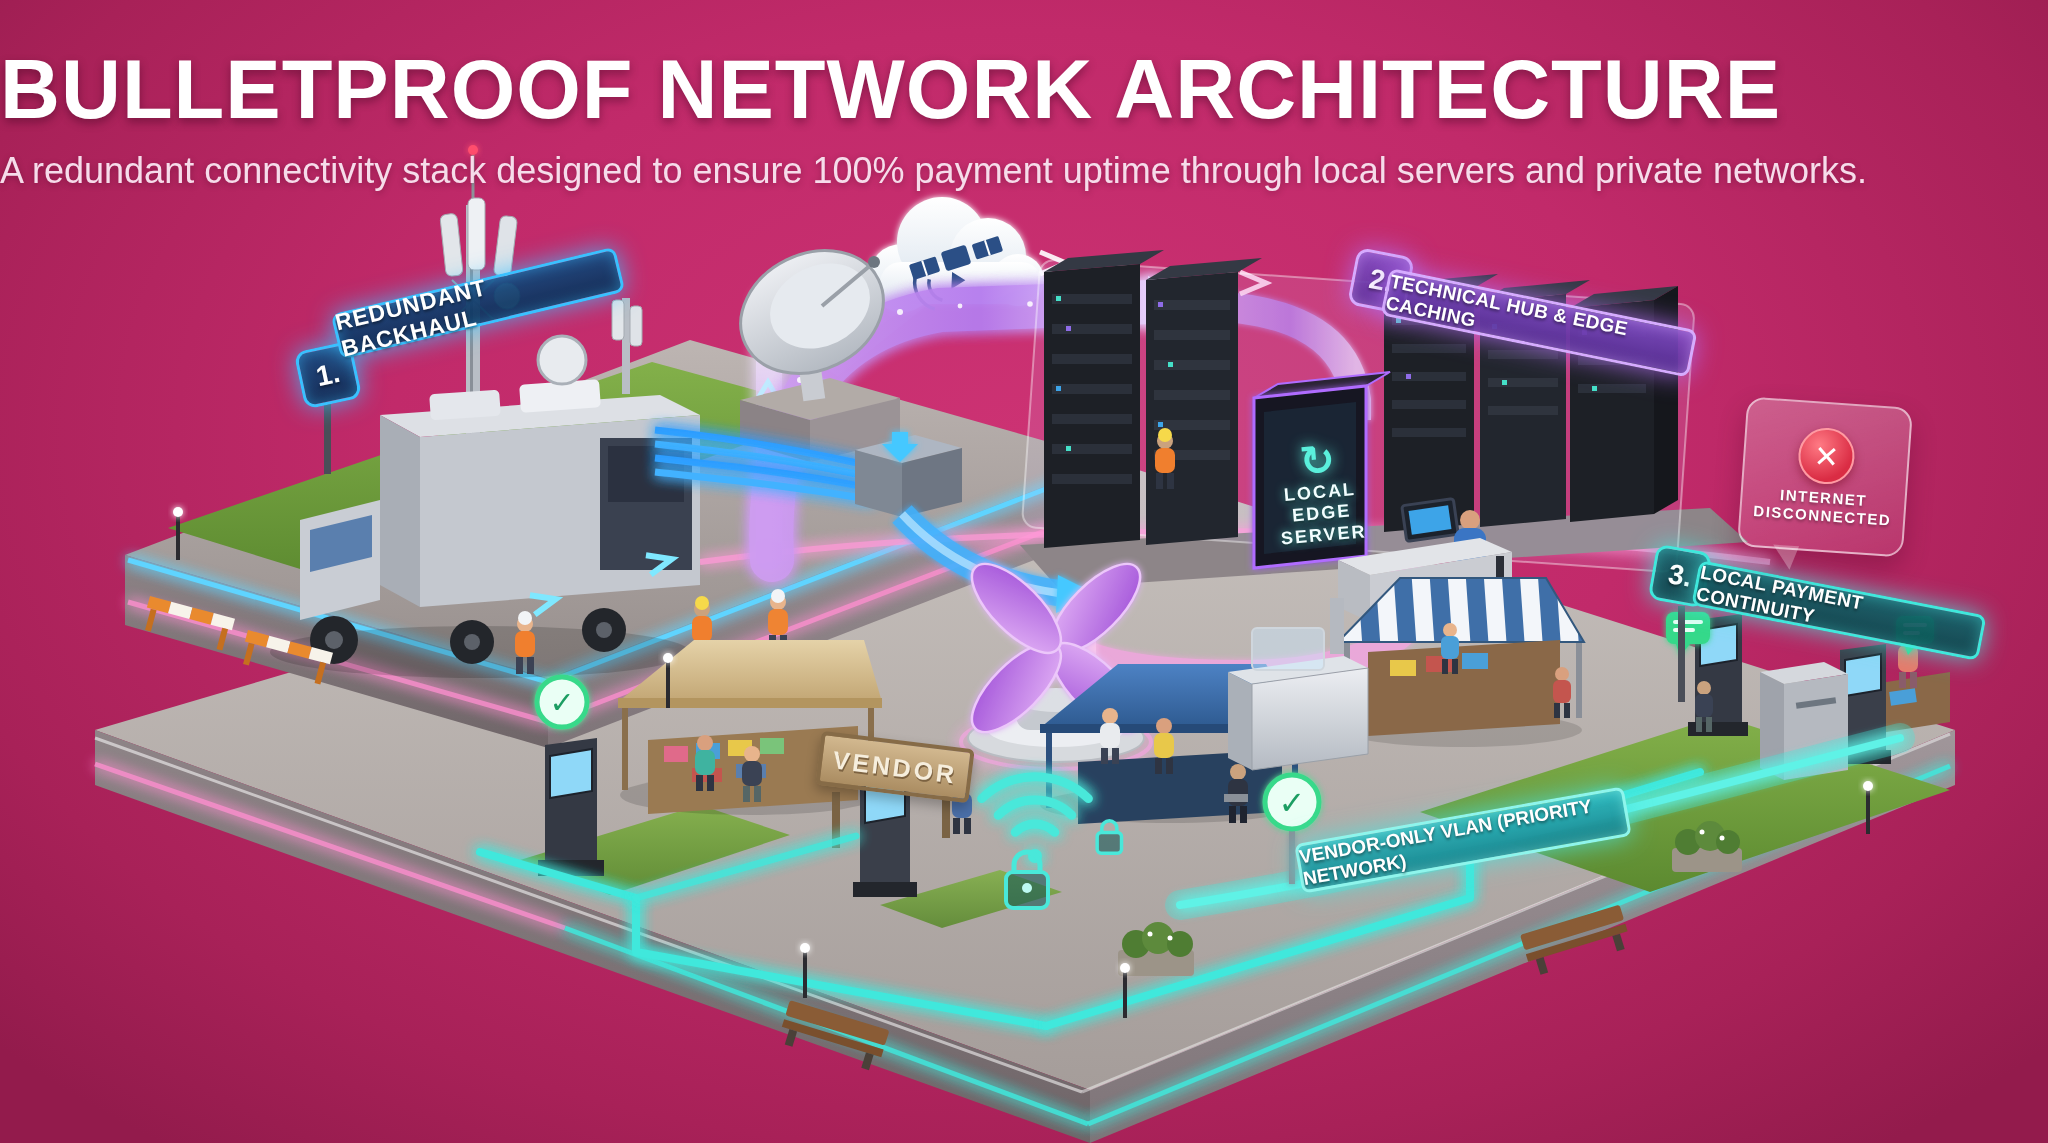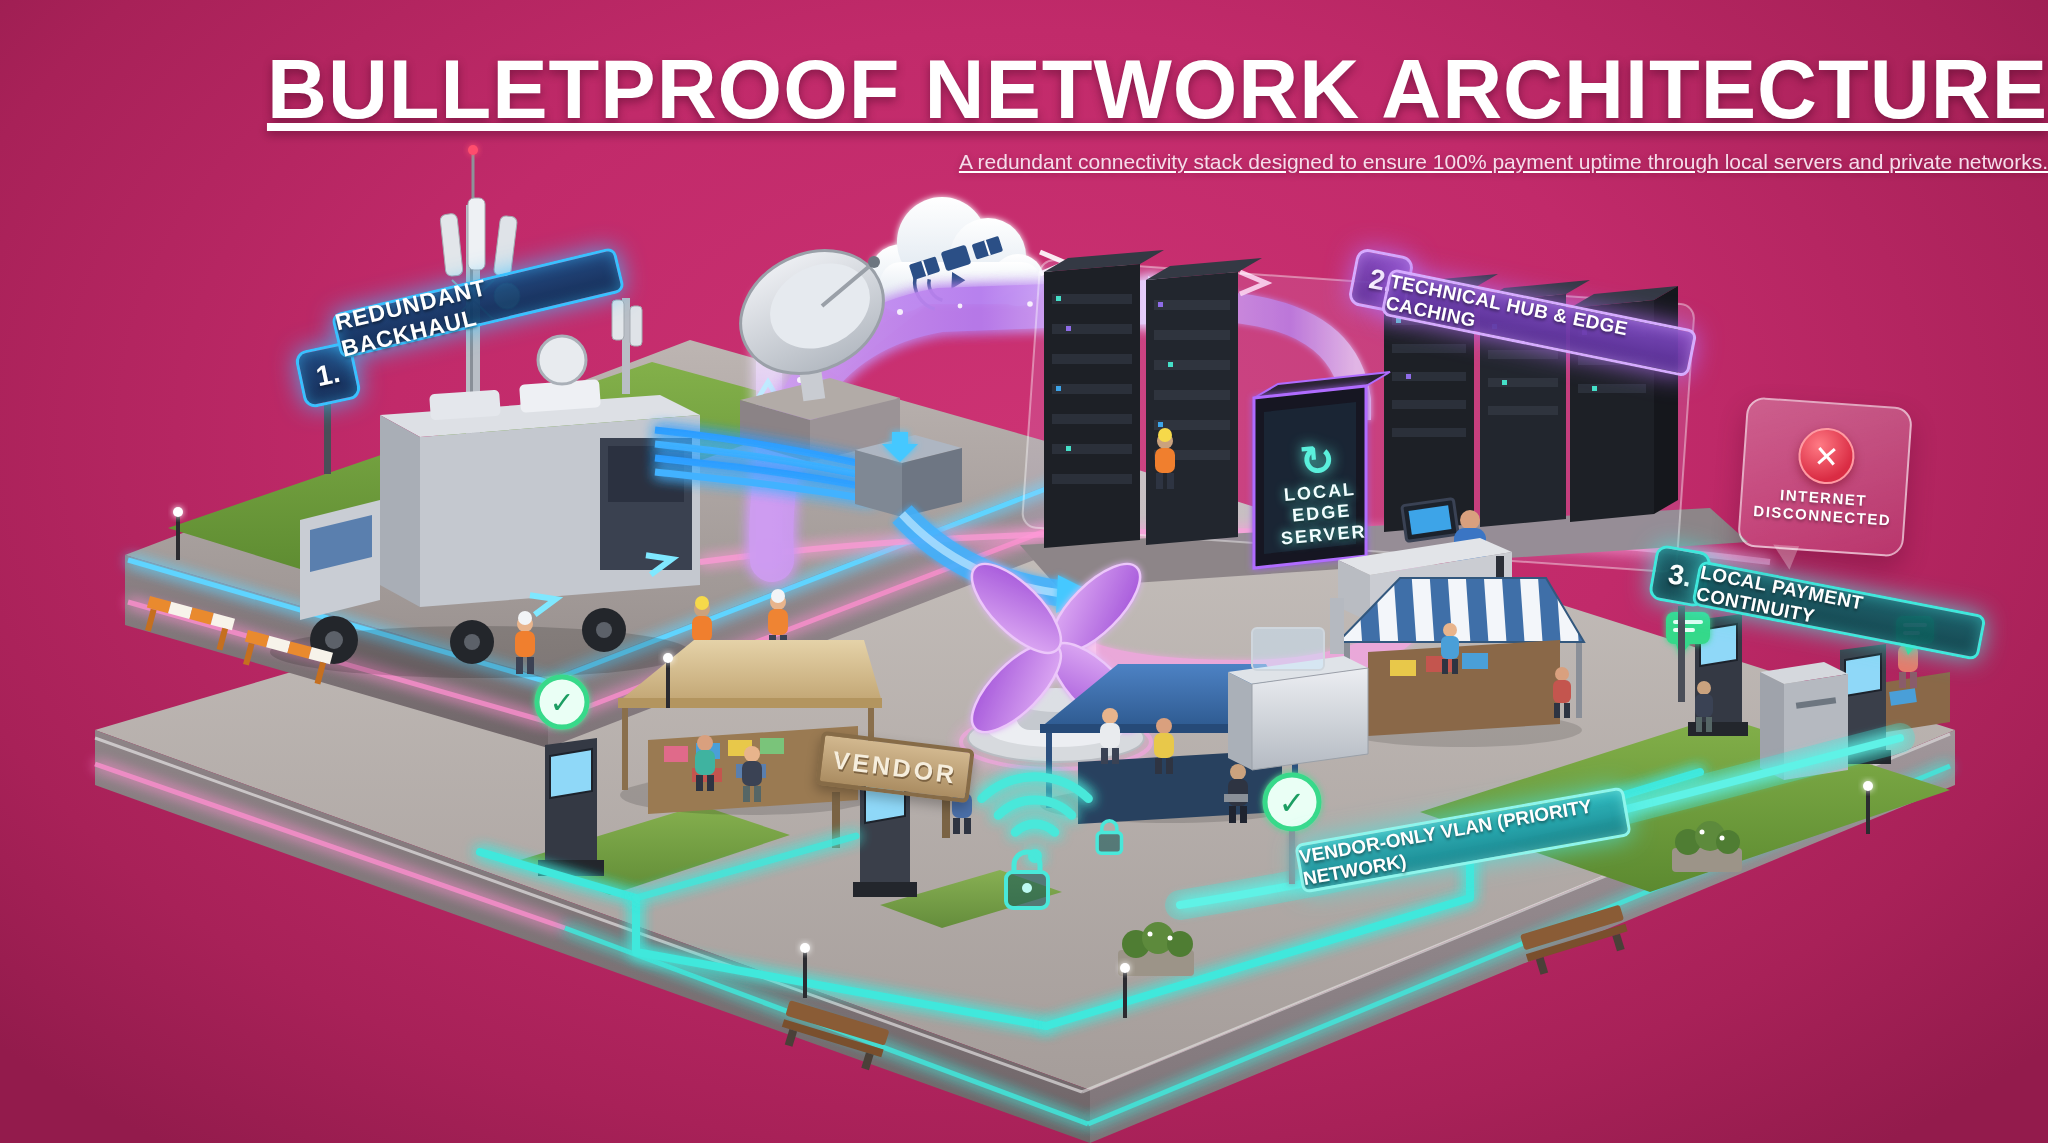--- a/index.html
+++ b/index.html
@@ -1,23 +1,23 @@
 <!DOCTYPE html>
 <html style="--background: #c12a6a; --neon-blue: #39c1ff; --neon-purple: #b06cee; --neon-teal: #3fe8dc; --neon-pink: #ff8fd0; --success-green: #2fd98a; --alert-red: #e63950;"><head>
 <meta charset="utf-8">
 <style>
   html,body{margin:0;padding:0;background:#7a1743;}
   .stage{
     position:relative;width:2048px;height:1143px;overflow:hidden;
     font-family:"Liberation Sans",sans-serif;
     background:radial-gradient(ellipse 1400px 900px at 50% 38%, #cc3273 0%, #c12a6a 45%, #a82158 80%, #931b4c 100%);
   }
-  .hdr{position:absolute;top:42px;left:0;width:100%;text-align:right;color:#fff;z-index:40;text-decoration:underline;}
+  .hdr{position:absolute;top:42px;left:0;width:100%;text-align:left;color:#fff;z-index:40;}
   .hdr h1{margin:0;font-size:83px;font-weight:700;letter-spacing:1px;text-shadow:0 4px 10px rgba(60,5,30,.45);}
-  .hdr p{margin:12px 0 0 12px;font-size:21px;font-weight:400;color:#f6dcea;text-shadow:0 2px 6px rgba(60,5,30,.35);}
+  .hdr p{margin:12px 0 0 0;font-size:36px;font-weight:400;color:#f6dcea;text-shadow:0 2px 6px rgba(60,5,30,.35);}
   svg.scene{position:absolute;inset:0;z-index:10;}
   .ov{position:absolute;z-index:30;display:flex;align-items:center;justify-content:center;color:#fff;font-weight:700;box-sizing:border-box;}
   .neon-sign{border-radius:9px;text-shadow:0 2px 3px rgba(0,0,0,.45);}
   .blue-sign{background:linear-gradient(180deg,rgba(22,74,128,.93),rgba(10,45,85,.93));
     border:3px solid var(--neon-blue,#39c1ff);
     box-shadow:0 0 24px rgba(57,193,255,.8), inset 0 0 14px rgba(57,193,255,.45);}
   .purple-sign{background:linear-gradient(180deg,rgba(128,76,196,.93),rgba(90,46,152,.93));
     border:3px solid #d6abff;
     box-shadow:0 0 26px rgba(176,108,238,.85), inset 0 0 14px rgba(214,171,255,.45);}
   .teal-sign{background:linear-gradient(180deg,rgba(18,102,108,.93),rgba(10,72,78,.93));

